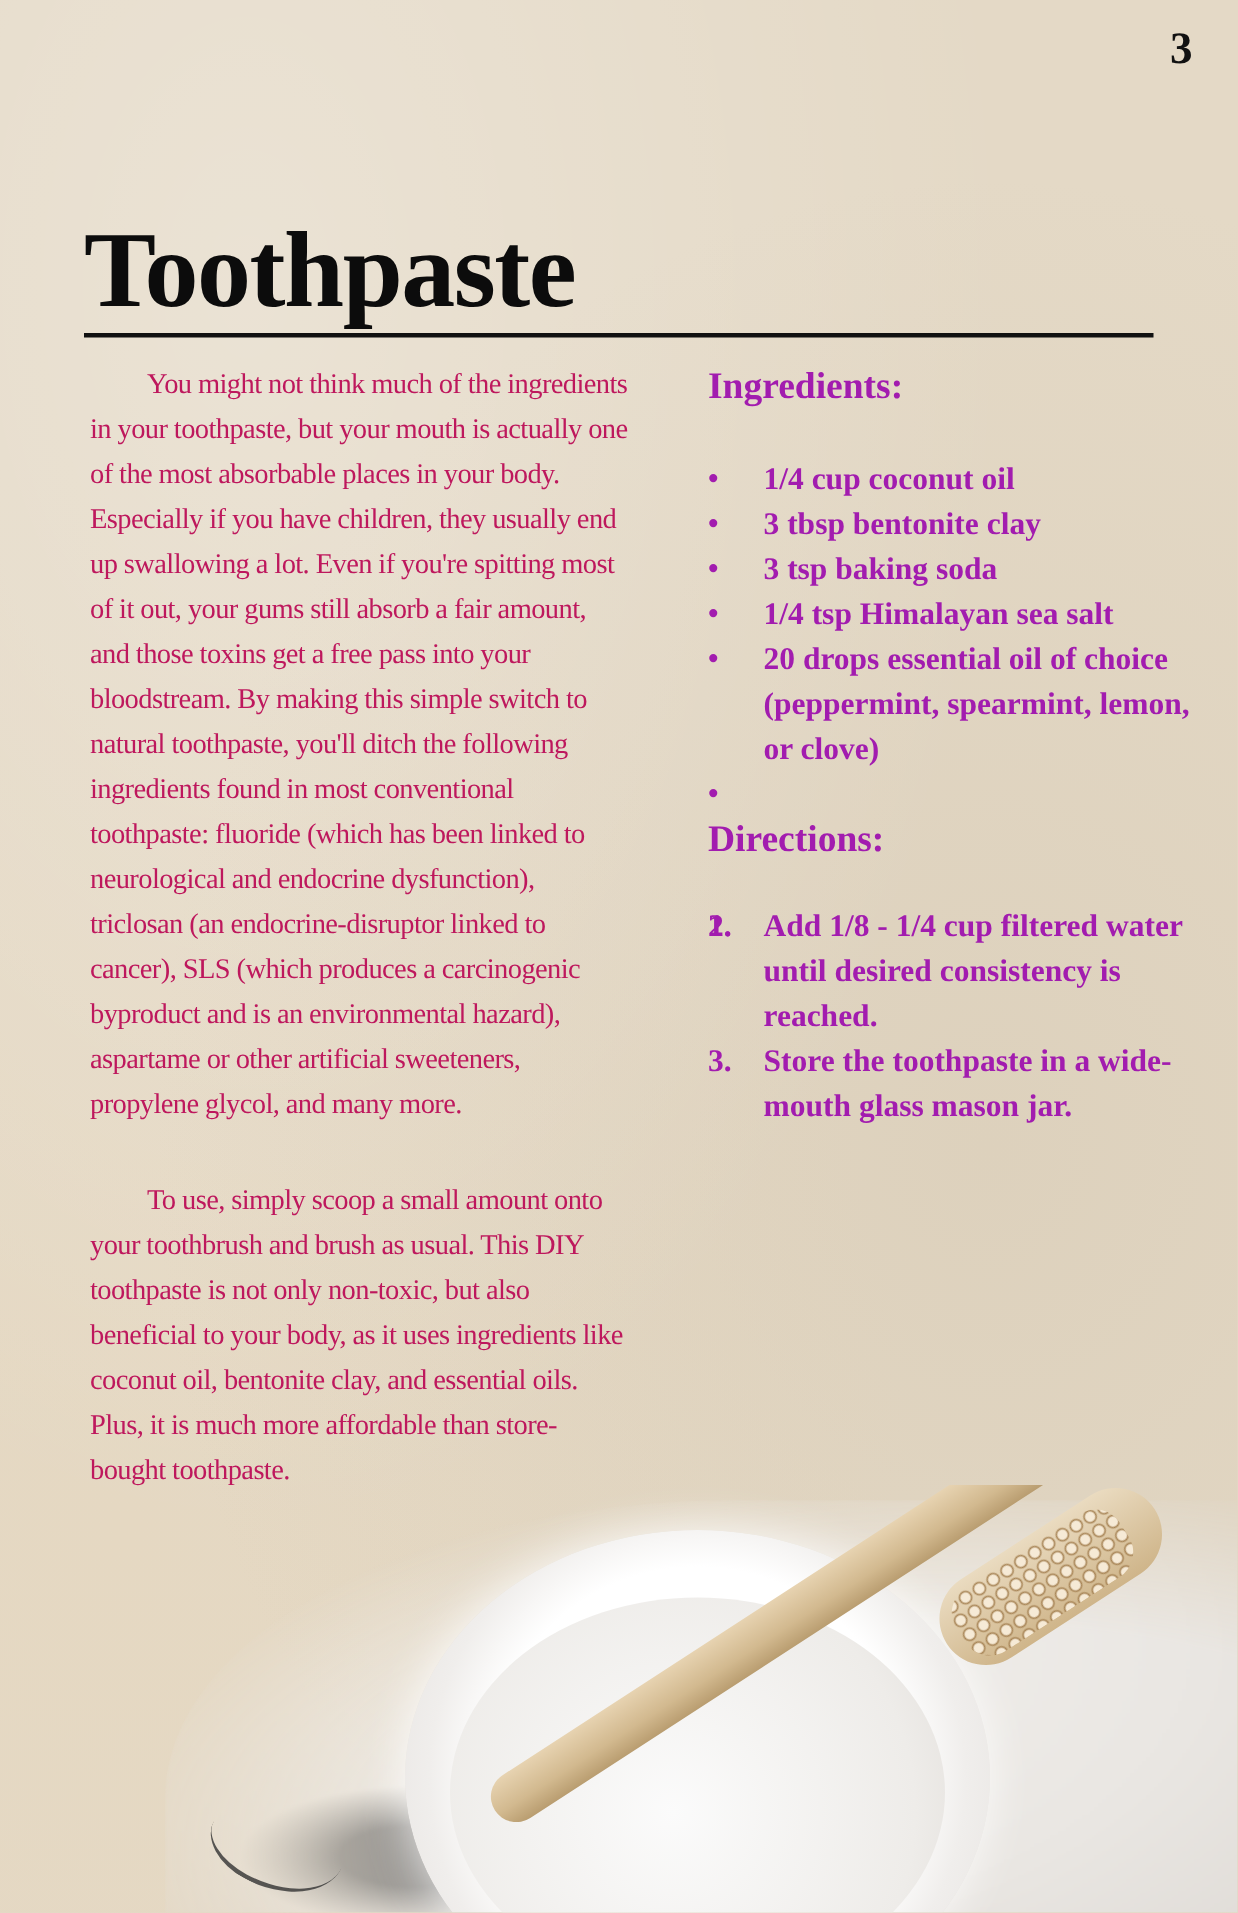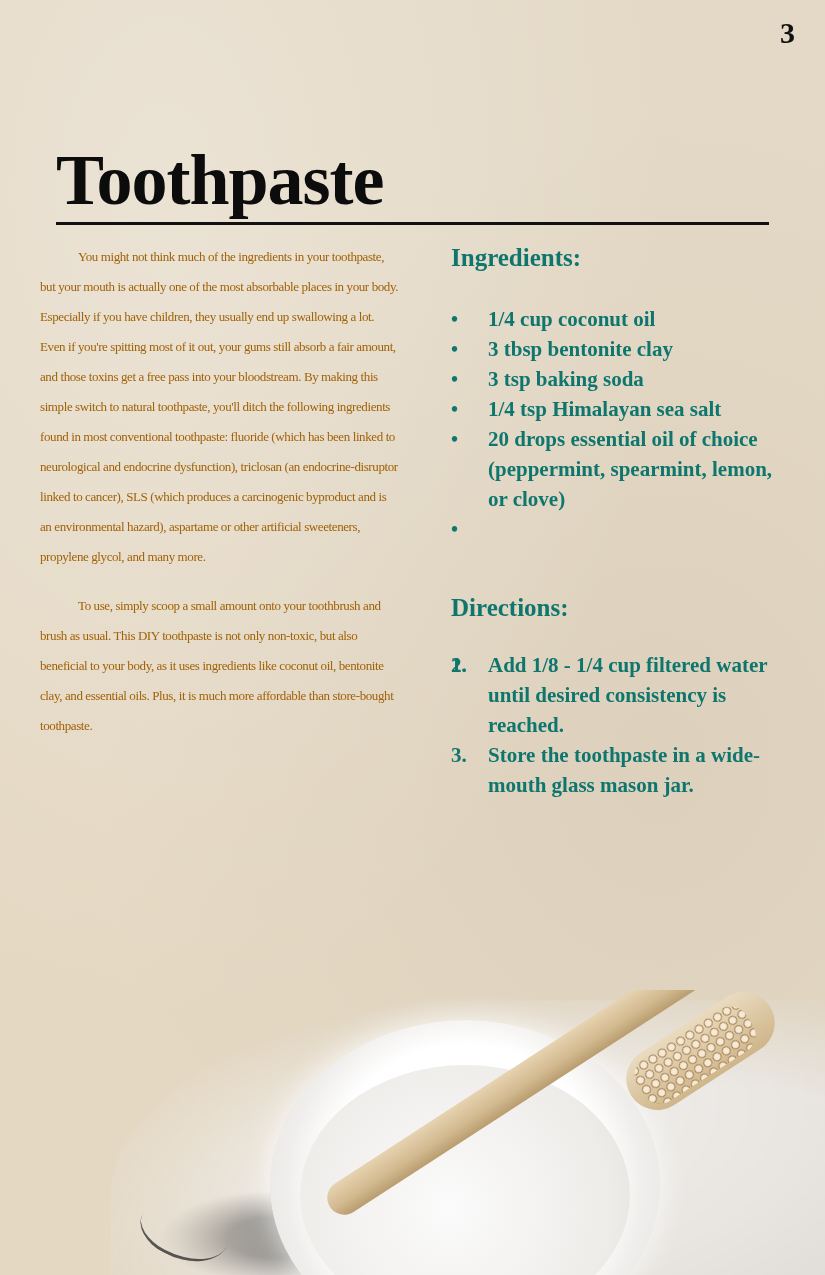--- a/index.html
+++ b/index.html
@@ -21,39 +21,39 @@
   .title {
     position: absolute; left: 56px; top: 48px;
     font-size: 72px; font-weight: bold; line-height: 88px;
     letter-spacing: -1px; color: #0c0c0c;
   }
   .rule {
     position: absolute; left: 56px; top: 222px;
     width: 713px; height: 3px; background: #111;
   }
   .left-col {
-    position: absolute; left: 40px; top: 242px; width: 360px;
-    font-size: 13px; line-height: 30px; color: #a16207;
+    position: absolute; left: 60px; top: 242px; width: 360px;
+    font-size: 19px; line-height: 30px; color: #be185d;
     letter-spacing: -0.4px;
   }
   .left-col p { text-indent: 38px; }
-  .left-col p + p { margin-top: 19px; }
+  .left-col p + p { margin-top: 34px; }
   .right-col {
-    position: absolute; left: 451px; top: 240px; width: 330px;
-    font-weight: bold; color: #0f766e;
+    position: absolute; left: 472px; top: 240px; width: 330px;
+    font-weight: bold; color: #a21caf;
   }
   .section-heading { font-size: 25px; line-height: 36px; }
   .list { list-style: none; font-size: 21px; line-height: 30px; }
   .ingredients { margin-top: 28px; }
   .list li { position: relative; padding-left: 37px; }
   .bullet {
     position: absolute; left: 0; top: 0; font-size: 20px;
   }
   .num { position: absolute; left: 0; top: 0; }
-  .directions-heading { margin-top: 76px; }
+  .directions-heading { margin-top: 28px; }
   .directions { margin-top: 24px; }
 
   
   .photo {
     position: absolute; left: 0; top: 990px; width: 825px; height: 285px;
     overflow: hidden;
   }
   .marble {
     position: absolute; left: 110px; top: 10px; width: 760px; height: 330px;
     border-radius: 50% 0 0 0 / 60% 0 0 0;

